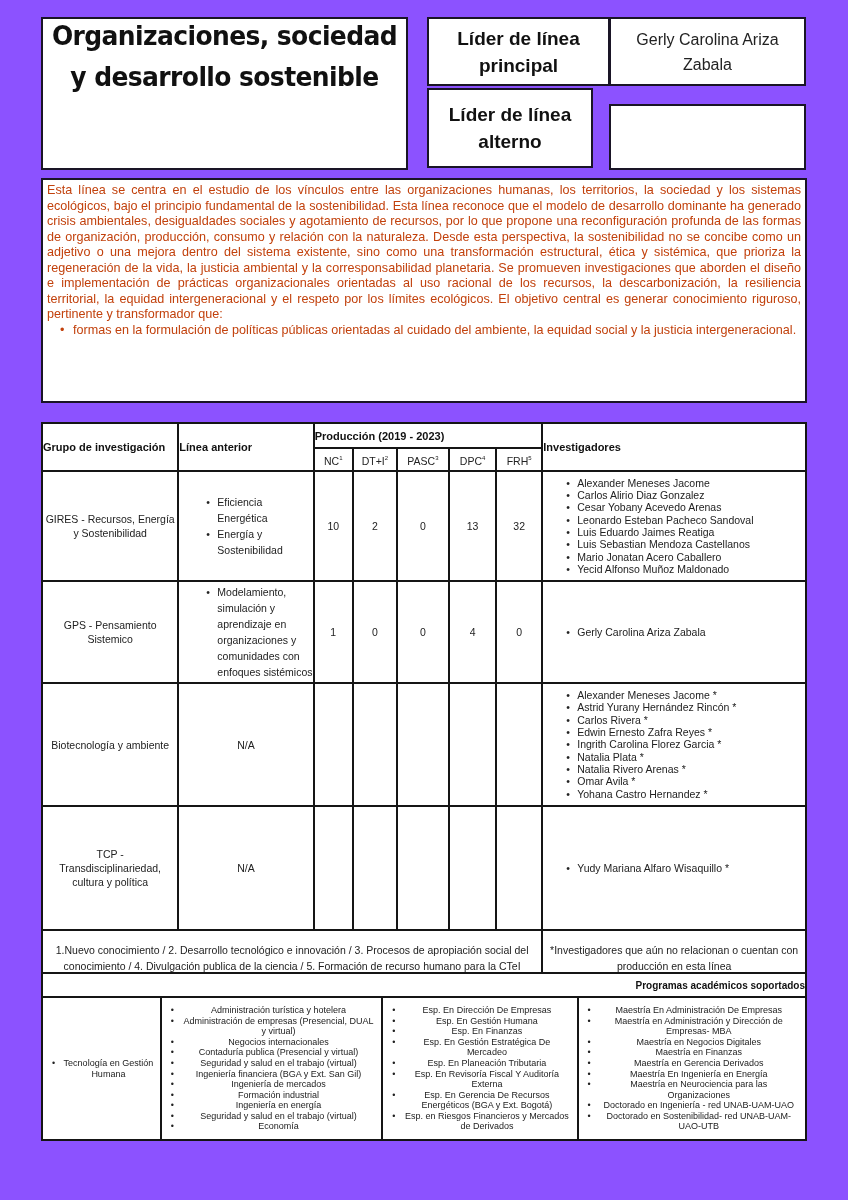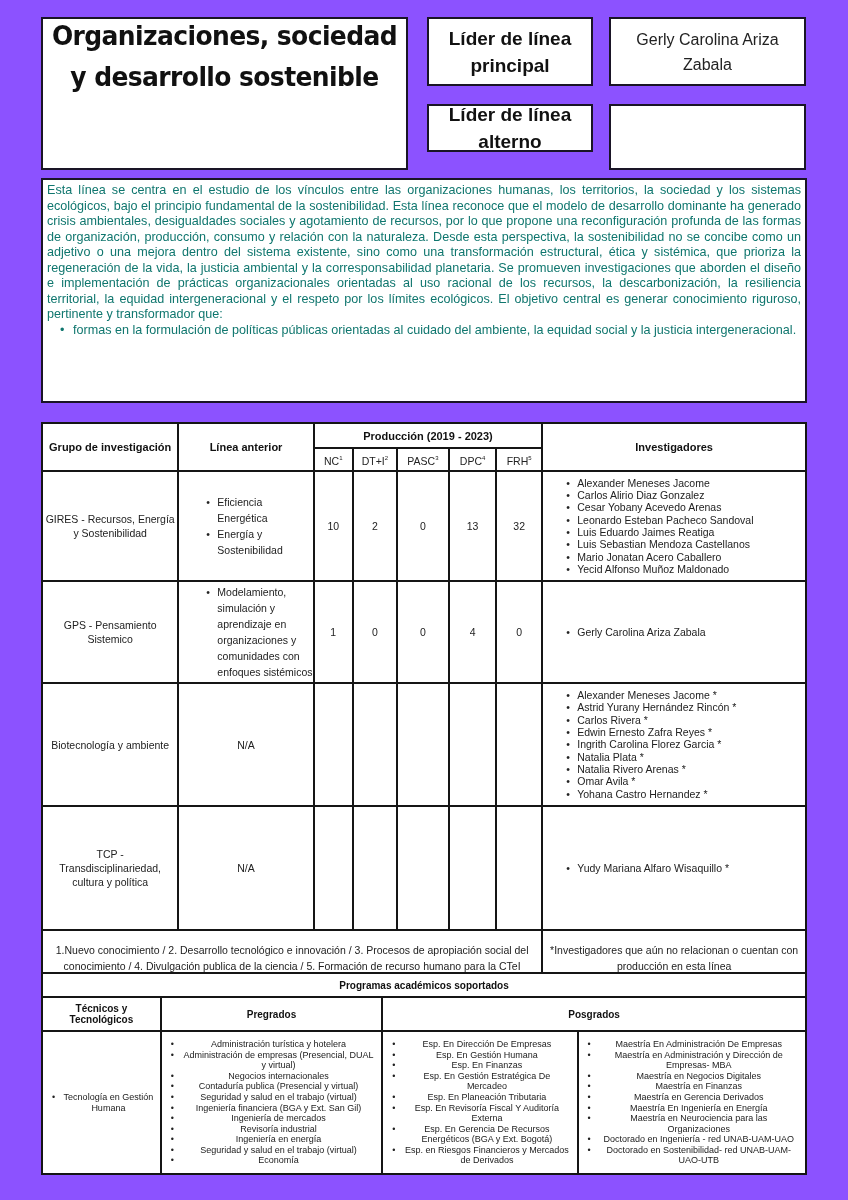--- a/index.html
+++ b/index.html
@@ -27,56 +27,56 @@
     transform: scaleY(1.08);
   }
   .lbl-box {
     display: flex; align-items: center; justify-content: center; text-align: center;
     font-weight: bold; font-size: 19px; line-height: 27px; color: #111;
   }
   .val-box {
     display: flex; align-items: center; justify-content: center; text-align: center;
     font-size: 16px; line-height: 25px; color: #222;
   }
-  #lead-main-label { left: 427px; top: 17px; width: 166px; height: 69px; }
+  #lead-main-label { left: 427px; top: 17px; width: 183px; height: 69px; }
   #lead-main-value { left: 609px; top: 17px; width: 197px; height: 69px; }
-  #lead-alt-label { left: 427px; top: 104px; width: 166px; height: 48px; }
+  #lead-alt-label { left: 427px; top: 88px; width: 166px; height: 80px; }
   #lead-alt-value { left: 609px; top: 104px; width: 197px; height: 66px; }
 
   .desc-box {
     left: 41px; top: 178px; width: 766px; height: 225px;
     padding: 3px 4px 3px 4px;
-    font-size: 12.6px; line-height: 15.5px; text-align: justify; color: #0f766e;
+    font-size: 12.6px; line-height: 15.5px; text-align: justify; color: #c2410c;
   }
   .desc-box ul { margin-left: 26px; list-style: none; }
   .desc-box li { position: relative; text-align: justify; }
   .desc-box li::before { content: "•"; position: absolute; left: -13px; }
 
   table { border-collapse: collapse; background: #fff; }
   td, th { border: 2px solid #151515; text-align: center; }
   .research {
     position: absolute; left: 41px; top: 422px; width: 766px;
     font-size: 10.5px; color: #222;
   }
-  .research th { font-weight: bold; font-size: 11px; color: #111; text-align: center; border-radius: 10px; }
+  .research th { font-weight: bold; font-size: 11px; color: #111; text-align: left; border-radius: 10px; }
   .research td { text-align: center; vertical-align: middle; line-height: 14px; }
   .research sup { font-size: 6px; }
   .research .line-cell { text-align: left; padding-left: 24px; }
   .research ul { list-style: none; padding-left: 14px; }
   .research li { position: relative; text-align: left; line-height: 16px; }
   .research li::before { content: "•"; position: absolute; left: -11px; }
   .research .inv-cell { text-align: left; padding-left: 20px; }
   .research .inv-cell li { line-height: 12.3px; }
   .research .foot { font-size: 10.5px; line-height: 16px; padding: 3px 6px; }
 
   .programs {
     position: absolute; left: 41px; top: 972px; width: 766px;
     font-size: 9px; color: #222;
   }
-  .programs th { font-weight: bold; font-size: 10px; color: #111; text-align: center; border-radius: 8px; }
+  .programs th { font-weight: bold; font-size: 10px; color: #111; text-align: right; border-radius: 8px; }
   .programs td { vertical-align: middle; padding: 4px 6px; }
   .programs ul { list-style: none; padding-left: 14px; }
   .programs li { position: relative; line-height: 10.6px; }
   .programs li::before { content: "•"; position: absolute; left: -11px; }
 </style>
 </head>
 <body>
 
 <div class="box title-box">
   <h1>Organizaciones, sociedad y desarrollo sostenible</h1>
@@ -214,41 +214,36 @@
   <colgroup>
     <col style="width:119px">
       <col style="width:222px">
       <col style="width:196px">
       <col style="width:229px">
   </colgroup>
   <tbody>
       <tr style="height:24px">
     <th colspan="4">Programas académicos soportados</th>
   </tr>
-  <tr style="height:34px">
-    <th>Técnicos y Tecnológicos</th>
-    <th>Pregrados</th>
-    <th colspan="2">Posgrados</th>
-  </tr>
   <tr style="height:143px">
     <td>
       <ul>
         <li>Tecnología en Gestión Humana</li>
       </ul>
     </td>
     <td>
       <ul>
         <li>Administración turística y hotelera</li>
         <li>Administración de empresas (Presencial, DUAL y virtual)</li>
         <li>Negocios internacionales</li>
         <li>Contaduría publica (Presencial y virtual)</li>
         <li>Seguridad y salud en el trabajo (virtual)</li>
         <li>Ingeniería financiera (BGA y Ext. San Gil)</li>
         <li>Ingeniería de mercados</li>
-        <li>Revisoría industrial</li>
+        <li>Formación industrial</li>
         <li>Ingeniería en energía</li>
         <li>Seguridad y salud en el trabajo (virtual)</li>
         <li>Economía</li>
       </ul>
     </td>
     <td>
       <ul>
         <li>Esp. En Dirección De Empresas</li>
         <li>Esp. En Gestión Humana</li>
         <li>Esp. En Finanzas</li>

